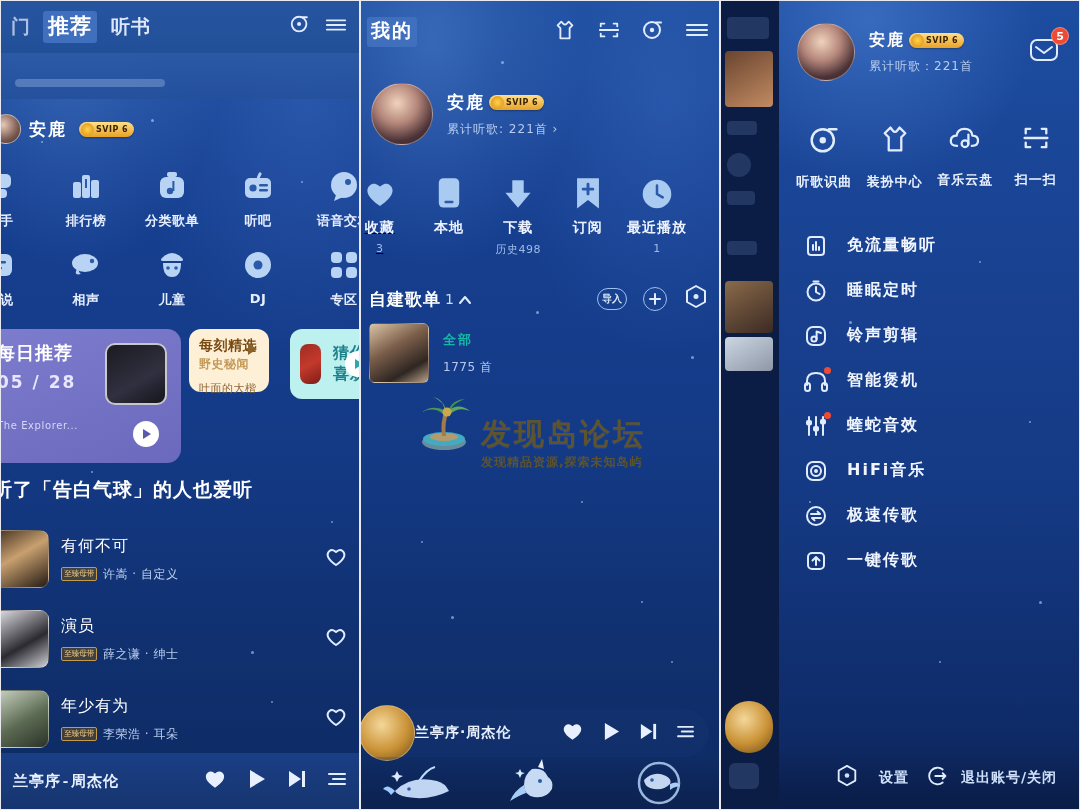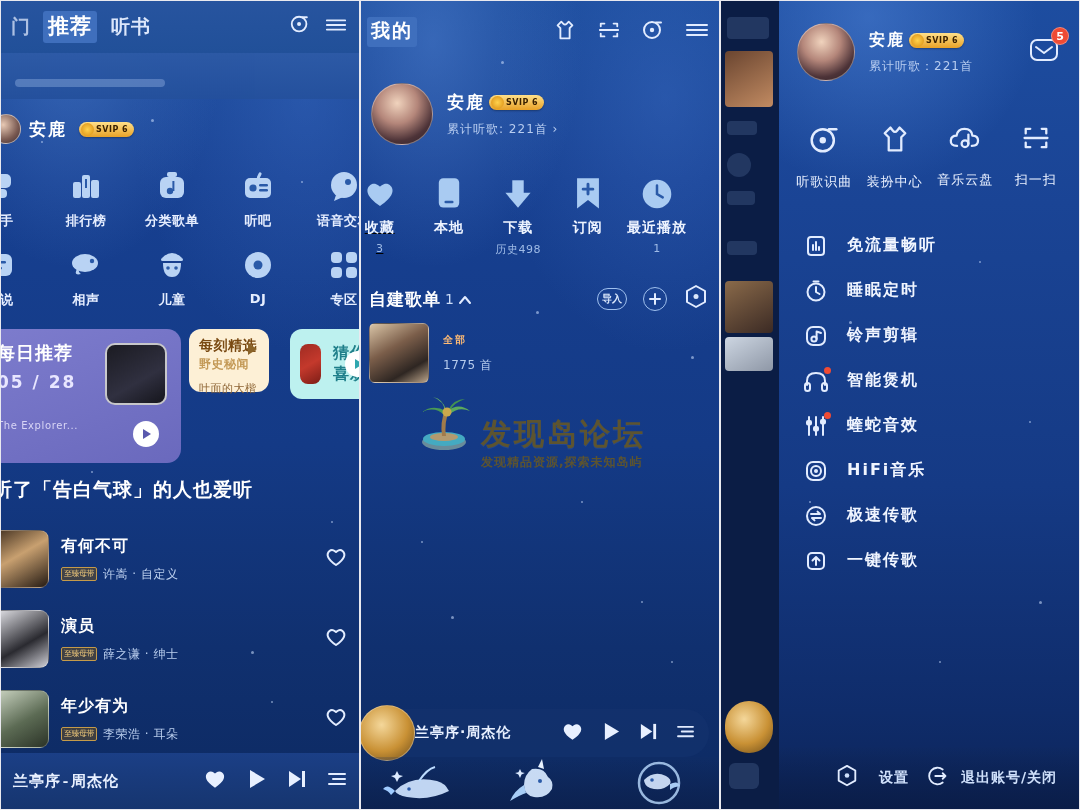--- a/index.html
+++ b/index.html
@@ -128,21 +128,21 @@
   .p1-list { position:absolute; top:518px; left:0; right:0; }
   .song { display:flex; align-items:center; gap:12px; height:80px; padding-left:0; }
   .song .cov {
     width:58px; height:58px; border-radius:9px; margin-left:-10px; flex:none;
     border:1px solid rgba(255,255,255,.25);
   }
   .cov.a { background:linear-gradient(150deg,#3d2c1d,#c8a070 45%,#241a13); }
   .cov.b { background:linear-gradient(150deg,#e9e9ee,#2a2a30 60%,#cfcfd6); }
   .cov.c { background:linear-gradient(150deg,#cfd8c6,#5c6b54 55%,#2b3327); }
   .song .meta { flex:1; }
-  .song .nm { color:#ffffff; font-size:16px; font-weight:700; letter-spacing:1px; }
+  .song .nm { color:#ffffff; font-size:16px; font-weight:400; letter-spacing:1px; }
   .song .sub { display:flex; align-items:center; gap:6px; margin-top:9px; }
   .qbadge {
     font-size:8px; color:#f0c97a; border:1px solid #c59b4a; border-radius:2px;
     padding:0 2px; letter-spacing:-.5px; background:rgba(110,80,25,.5); line-height:12px;
   }
   .song .art { color:#bcd0ef; font-size:12px; letter-spacing:.5px; }
   .heart-o { margin-right:12px; }
 
   .p1-player {
     position:absolute; bottom:0; left:0; right:0; height:56px;
@@ -178,21 +178,21 @@
   .p2-plhead .cnt { color:#cbdcf7; font-size:14px; margin-left:4px; }
   .p2-plhead .acts { margin-left:auto; display:flex; align-items:center; gap:16px; }
   .rbtn { width:24px; height:24px; border:1.5px solid #9fc0ee; border-radius:50%; display:flex; align-items:center; justify-content:center; color:#dbe8fb; font-size:10px; font-weight:700;}
 
   .p2-plrow { position:absolute; top:322px; left:8px; right:10px; display:flex; align-items:center; gap:14px; }
   .p2-plrow .cov {
     width:60px; height:60px; border-radius:6px;
     background:linear-gradient(150deg,#d9c4a6,#7b5e4a 40%,#2e2622 75%,#b9a288);
     border:1px solid rgba(255,255,255,.2);
   }
-  .p2-plrow .t { color:#fdba74; font-size:10px; font-weight:700; letter-spacing:2px;}
+  .p2-plrow .t { color:#14b8a6; font-size:13px; font-weight:700; letter-spacing:2px;}
   .p2-plrow .c { color:#b6cbec; font-size:12px; margin-top:10px; letter-spacing:.5px;}
 
   .watermark { position:absolute; top:378px; left:52px; display:flex; align-items:center; gap:6px; opacity:.82; }
   .wm-text { display:flex; flex-direction:column; }
   .wm-main { font-size:30px; font-weight:700; color:#6d5a1d; letter-spacing:3px; line-height:1; text-shadow:0 1px 0 rgba(255,255,255,.08);margin-top:40px; }
   .wm-sub { font-size:12px; font-weight:700; color:#6d5a1d; letter-spacing:1px; margin-top:5px;}
 
   .p2-player {
     position:absolute; bottom:52px; left:12px; right:10px; height:48px;
     background:rgba(20,50,110,.66); border-radius:24px;
@@ -233,21 +233,21 @@
   .msg-wrap { margin-left:auto; position:relative; padding-right:4px;}
   .msg-badge {
     position:absolute; top:-8px; right:-4px; min-width:18px; height:18px; border-radius:9px;
     background:#ef4b34; color:#fff; font-size:11px; font-weight:700;
     display:flex; align-items:center; justify-content:center; padding:0 4px;
     border:1.5px solid rgba(255,255,255,.35);
   }
 
   .p3-quad { position:absolute; top:122px; left:10px; right:8px; display:flex; }
   .p3-qcell { flex:1; display:flex; flex-direction:column; align-items:center; gap:14px; }
-  .p3-qcell .l { color:#eaf1ff; font-size:13px; font-weight:400; letter-spacing:1px; white-space:nowrap;}
+  .p3-qcell .l { color:#eaf1ff; font-size:13px; font-weight:700; letter-spacing:1px; white-space:nowrap;}
 
   .p3-menu { position:absolute; top:222px; left:24px; right:14px; }
   .mrow { display:flex; align-items:center; gap:18px; height:45px; }
   .mrow .mi { position:relative; width:26px; height:26px; display:flex; align-items:center; justify-content:center; }
   .mrow .ml { color:#f0f5ff; font-size:16px; font-weight:700; letter-spacing:2px; }
   .dot { position:absolute; top:-1px; right:-2px; width:7px; height:7px; border-radius:50%; background:#ef4b34; }
 
   .p3-bottom {
     position:absolute; bottom:0; left:0; right:0; height:62px;
     background:linear-gradient(180deg, rgba(16,42,96,.2), rgba(10,28,70,.9));

